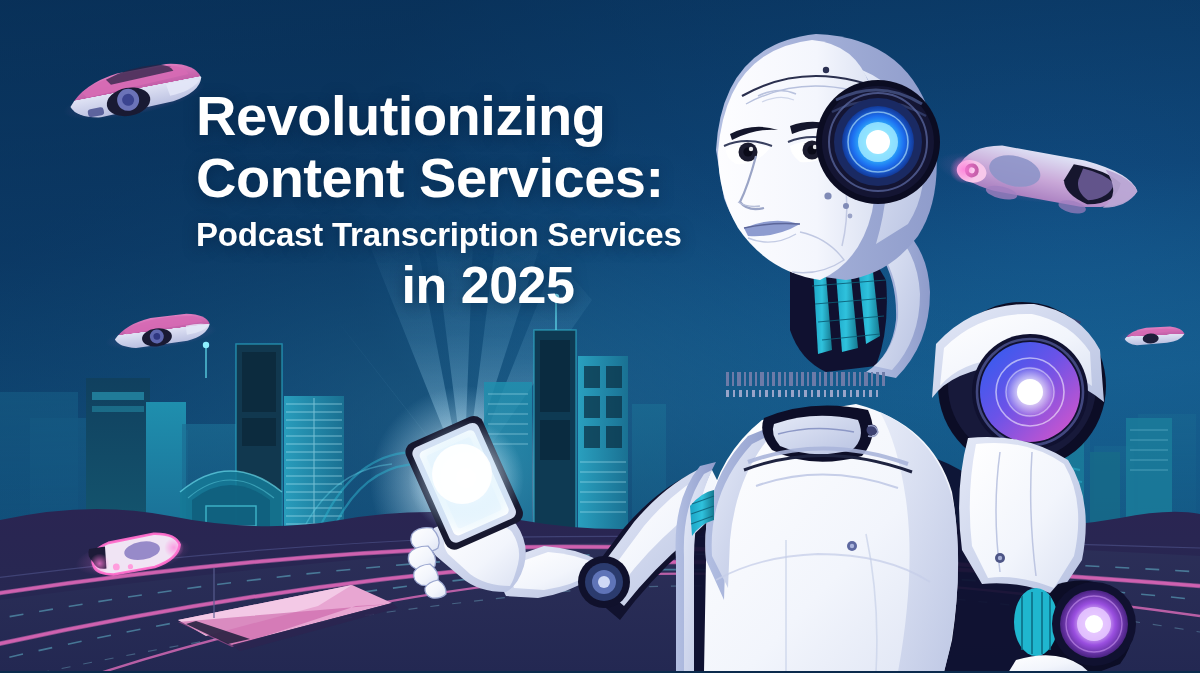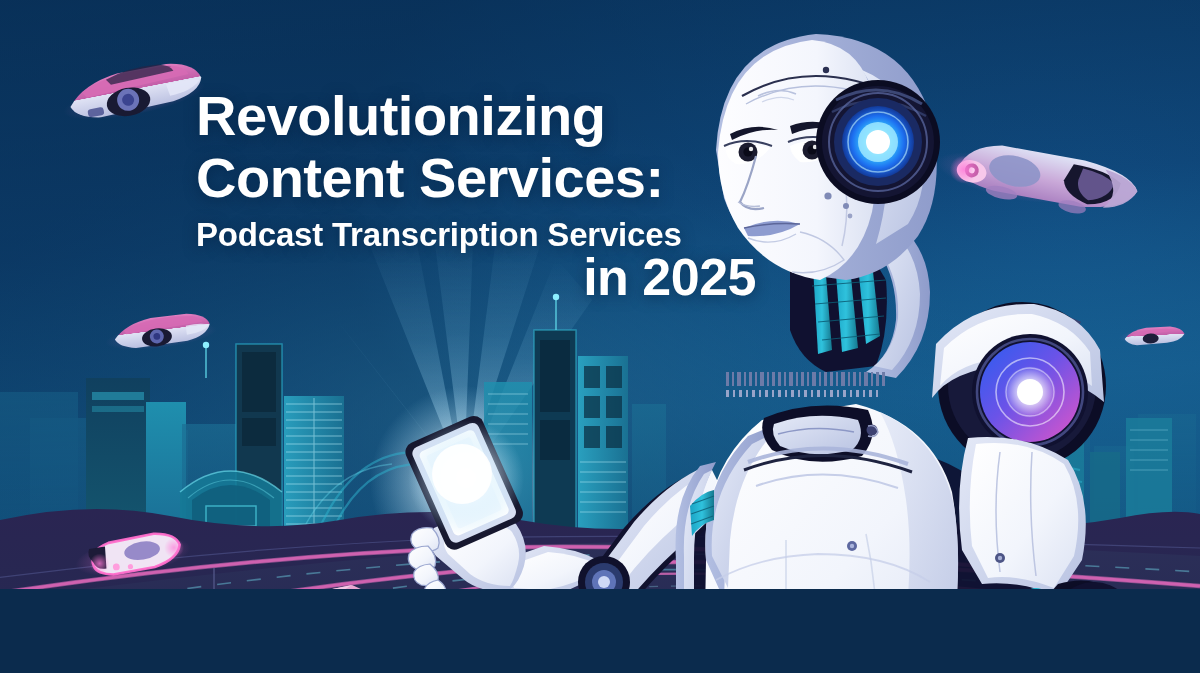--- a/index.html
+++ b/index.html
@@ -1,26 +1,26 @@
 <!DOCTYPE html>
 <html><head>
 <meta charset="utf-8">
 <title>Revolutionizing Content Creation</title>
 <style>
   html,body{margin:0;padding:0;background:#0b2b4d;}
   body{font-family:"Liberation Sans","DejaVu Sans",sans-serif;}
-  #stage{position:relative;width:1200px;height:589px;overflow:hidden;background:#0d3c6b;}
+  #stage{position:relative;width:1200px;height:671px;overflow:hidden;background:#0d3c6b;}
   #stage svg.layer{position:absolute;left:0;top:0;width:1200px;height:673px;}
   #headline{position:absolute;left:196px;top:88px;width:560px;z-index:40;pointer-events:none;}
   .t-line{color:#ffffff;font-weight:700;letter-spacing:-0.5px;line-height:1.0;
           text-shadow:0 2px 14px rgba(3,30,60,.55);}
   .t1{font-size:56px;}
   .t2{font-size:56px;margin-top:6px;}
   .t3{font-size:33px;font-weight:600;margin-top:12px;letter-spacing:-0.2px;}
-  .t4{font-size:52px;margin-top:0;text-align:right;padding-left:24px;}
+  .t4{font-size:52px;margin-top:8px;text-align:center;padding-left:24px;}
   .hide{position:absolute;width:1px;height:1px;overflow:hidden;clip:rect(0 0 0 0);}
 </style>
 </head>
 <body>
 
 <div id="stage">
 
   <svg class="layer" viewBox="0 0 1200 673" preserveAspectRatio="none">
     <defs>
       <linearGradient id="skyGrad" x1="0" y1="0" x2="0.15" y2="1">

